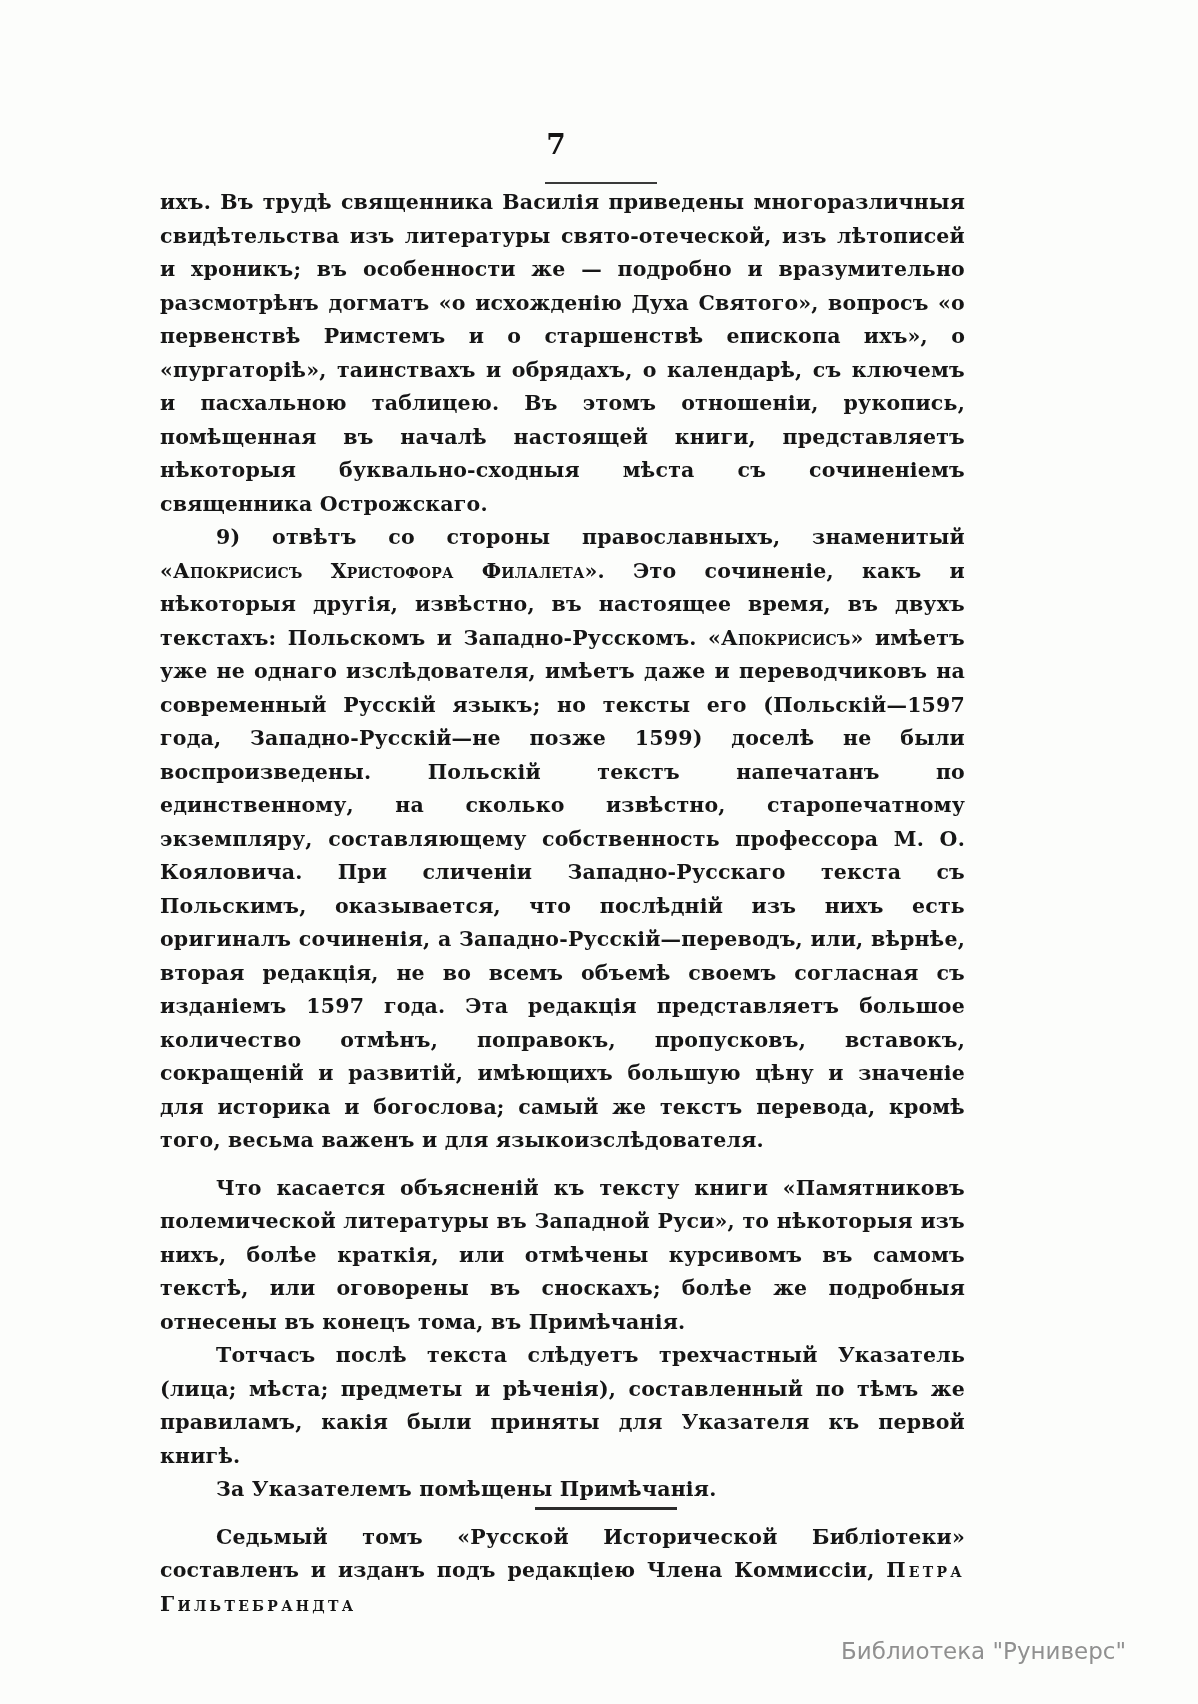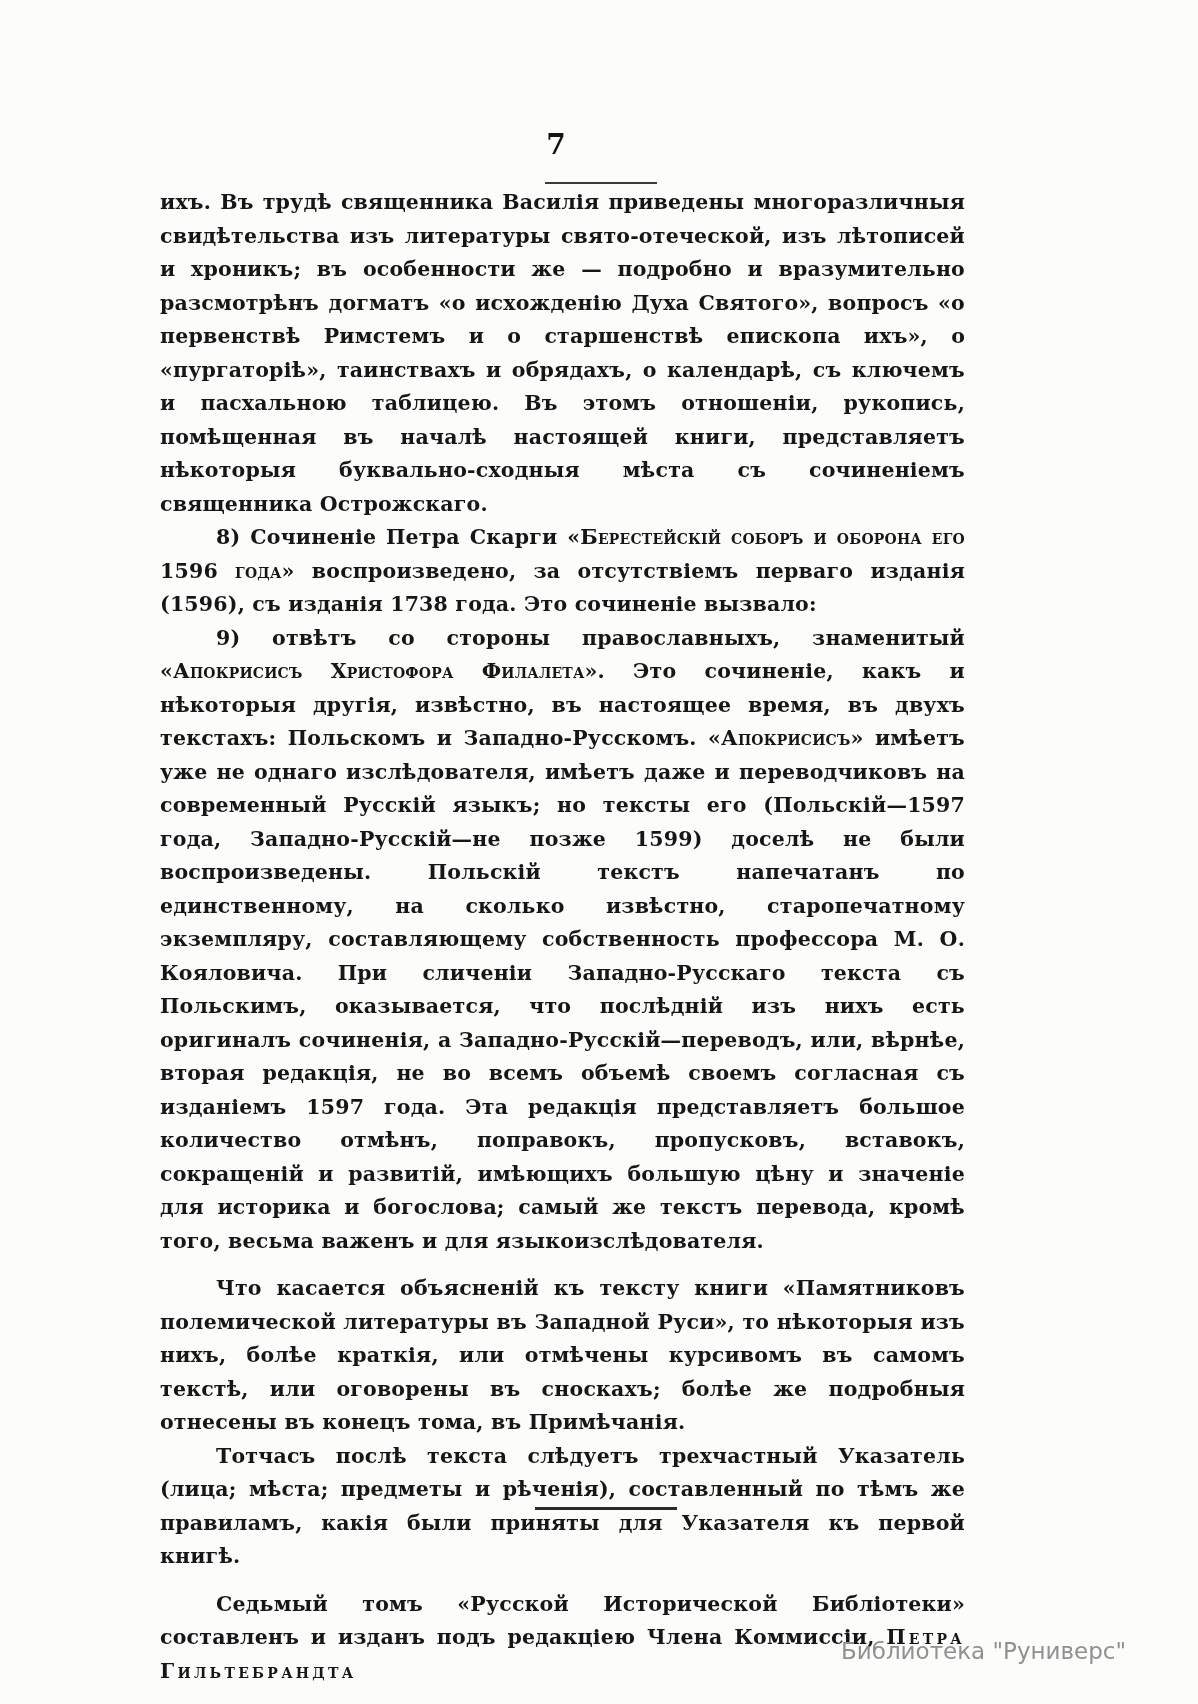--- a/index.html
+++ b/index.html
@@ -87,24 +87,24 @@
 <body>
 
 <div class="sheet">
 
   <div class="pagenum">7</div>
 
   <div class="head-rule"></div>
 
   <div class="content">
       <p><span>ихъ. Въ трудѣ священника Василія приведены многоразличныя свидѣтельства изъ литературы свято-отеческой, изъ лѣтописей и хроникъ; въ особенности же — подробно и вразумительно разсмотрѣнъ догматъ «о исхожденію Духа Святого», вопросъ «о первенствѣ Римстемъ и о старшенствѣ епископа ихъ», о «пургаторіѣ», таинствахъ и обрядахъ, о календарѣ, съ ключемъ и пасхальною таблицею. Въ этомъ отношеніи, рукопись, помѣщенная въ началѣ настоящей книги, представляетъ нѣкоторыя буквально-сходныя мѣста съ сочиненіемъ священника Острожскаго.</span></p>
-      <p class="indent"><span>8) Сочиненіе Петра Скарги «</span><span class="sc">Берестейскій соборъ и оборона его 1596 года</span><span>» воспроизведено, за отсутствіемъ перваго изданія (1596), съ изданія 1738 года. Это сочиненіе вызвало:</span></p>
       <p class="indent"><span>9) отвѣтъ со стороны православныхъ, знаменитый «</span><span class="sc">Апокрисисъ Христофора Филалета</span><span>». Это сочиненіе, какъ и нѣкоторыя другія, извѣстно, въ настоящее время, въ двухъ текстахъ: Польскомъ и Западно-Русскомъ. «</span><span class="sc">Апокрисисъ</span><span>» имѣетъ уже не однаго изслѣдователя, имѣетъ даже и переводчиковъ на современный Русскій языкъ; но тексты его (Польскій—1597 года, Западно-Русскій—не позже 1599) доселѣ не были воспроизведены. Польскій текстъ напечатанъ по единственному, на сколько извѣстно, старопечатному экземпляру, составляющему собственность профессора М. О. Кояловича. При сличеніи Западно-Русскаго текста съ Польскимъ, оказывается, что послѣдній изъ нихъ есть оригиналъ сочиненія, а Западно-Русскій—переводъ, или, вѣрнѣе, вторая редакція, не во всемъ объемѣ своемъ согласная съ изданіемъ 1597 года. Эта редакція представляетъ большое количество отмѣнъ, поправокъ, пропусковъ, вставокъ, сокращеній и развитій, имѣющихъ большую цѣну и значеніе для историка и богослова; самый же текстъ перевода, кромѣ того, весьма важенъ и для языкоизслѣдователя.</span></p>
       <p class="indent space-before"><span>Что касается объясненій къ тексту книги «Памятниковъ полемической литературы въ Западной Руси», то нѣкоторыя изъ нихъ, болѣе краткія, или отмѣчены курсивомъ въ самомъ текстѣ, или  оговорены въ сноскахъ; болѣе же подробныя отнесены въ конецъ тома, въ Примѣчанія.</span></p>
       <p class="indent"><span>Тотчасъ послѣ текста слѣдуетъ трехчастный Указатель (лица; мѣста; предметы и рѣченія), составленный по тѣмъ же правиламъ, какія были приняты для Указателя къ первой книгѣ.</span></p>
+      <p class="indent"><span>За Указателемъ помѣщены Примѣчанія.</span></p>
       <p class="indent space-before"><span>Седьмый томъ «Русской Исторической Библіотеки» составленъ и изданъ подъ редакціею Члена Коммиссіи, </span><span class="sc sp">Петра Гильтебрандта</span></p>
     </div>
 
   <div class="foot-rule"></div>
 
   <div class="watermark">Библиотека "Руниверс"</div>
 
 </div>
 
 </body></html>

